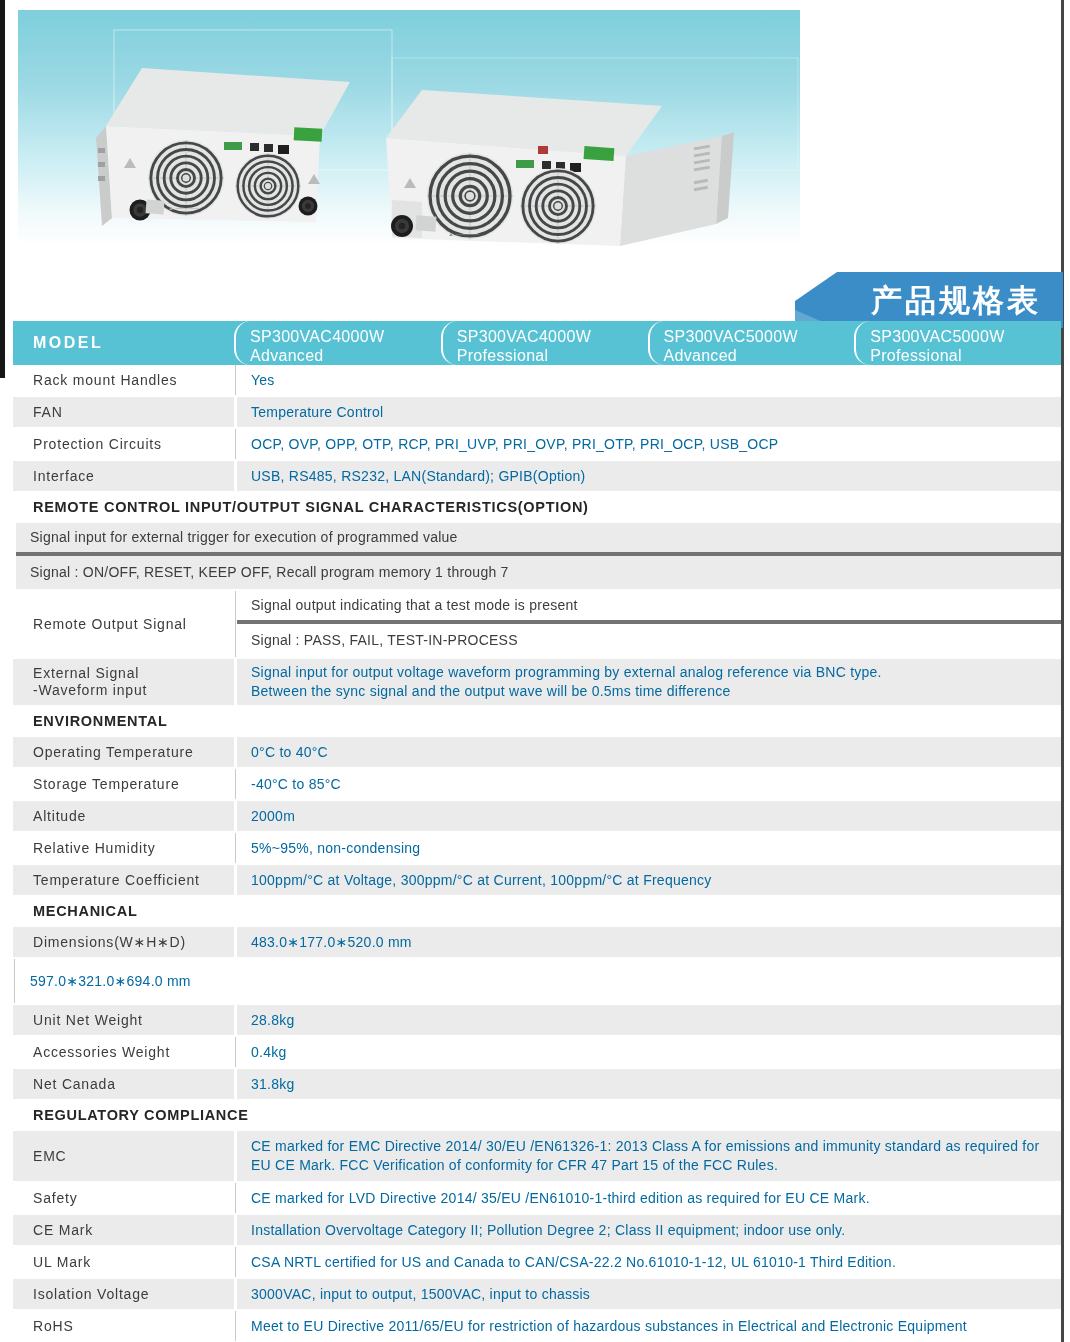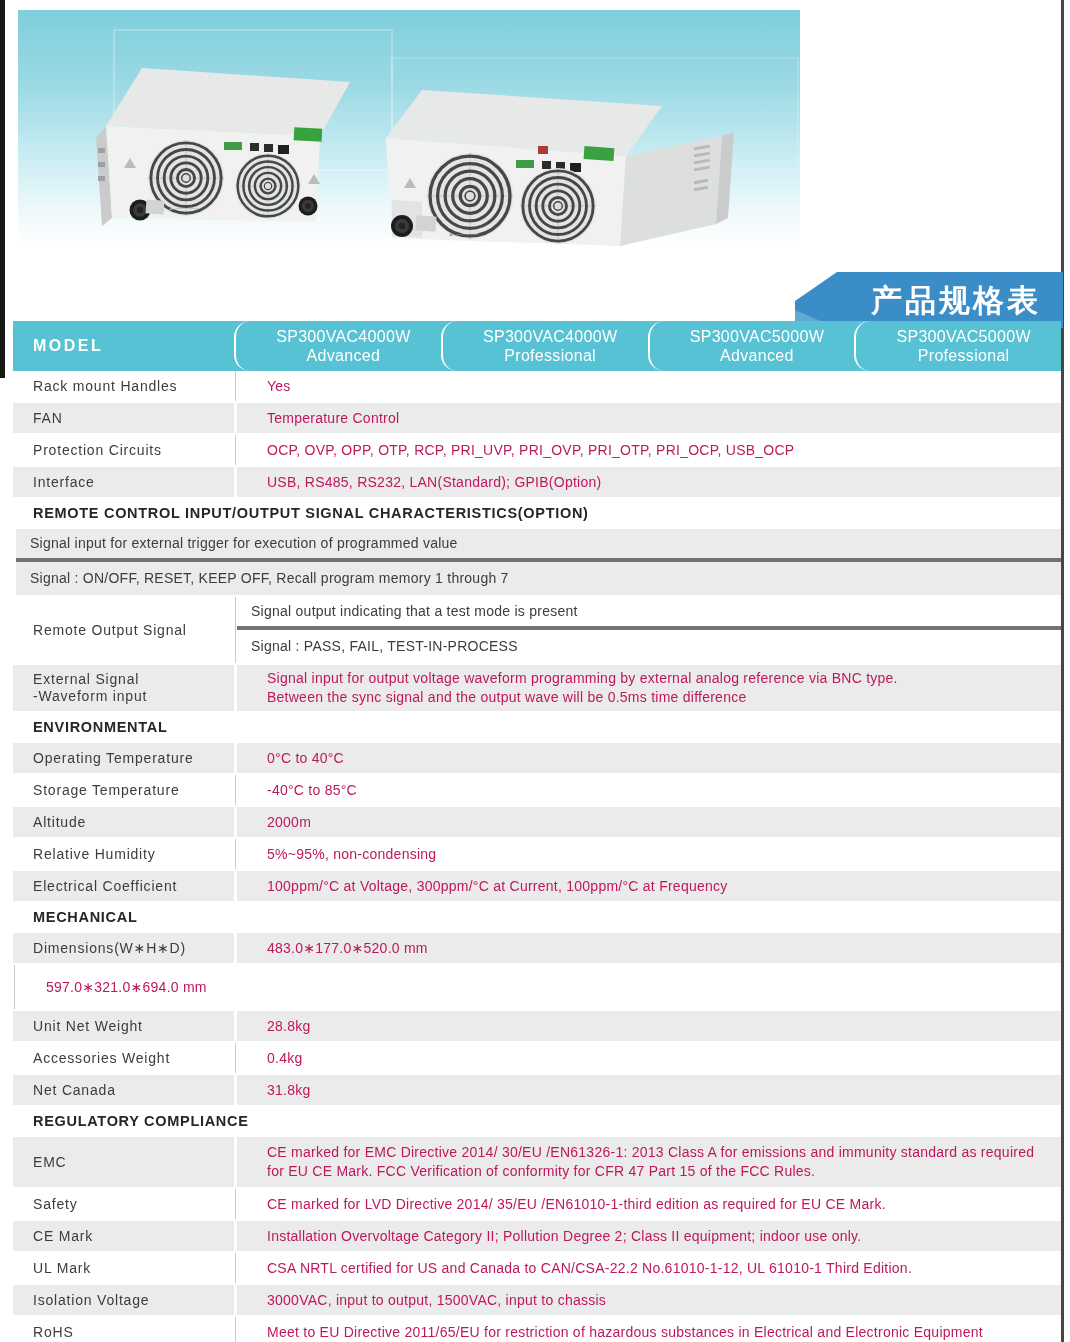--- a/index.html
+++ b/index.html
@@ -29,41 +29,41 @@
   .banner::after {
     content:""; position:absolute; left:0; bottom:0; width:42px; height:18px;
     background:#63a7d3; clip-path:polygon(0 0, 100% 100%, 0 100%);
   }
   .banner .banner-text {
     font-size:31px; font-weight:bold; letter-spacing:3px; padding-right:22px; line-height:1;
   }
 
   
   .spec-table { position:absolute; left:13px; top:321px; width:1048px; background:#fff; }
-  .thead { display:flex; height:50px; background:#56c2d4; color:#fff;text-align:center; }
+  .thead { display:flex; height:44px; background:#56c2d4; color:#fff; }
   .th-model {
     width:221px; display:flex; align-items:center; padding-left:20px;
     font-weight:bold; font-size:16px; letter-spacing:2.5px;
   }
   .th-col {
     flex:1; border-left:2px solid #fff; padding:6px 4px 0 14px;
     font-size:16px; line-height:19px; letter-spacing:0.3px;border-radius:16px;
   }
   .row { display:flex; min-height:32px; border-bottom:2px solid #fff; background:#fff; }
   .row.gray { background:#ebebeb; }
   .lbl {
     width:221px; display:flex; align-items:center; padding:4px 6px 4px 20px;
     font-size:14px; letter-spacing:0.8px; line-height:17px; white-space:pre-line; color:#3c3c3c;
   }
   .sep { width:3px; background:transparent; position:relative; flex:0 0 3px; }
   .row.gray  .sep { background:#fff; }
   .row.white .sep::after { content:""; position:absolute; left:1px; top:0; bottom:0; width:1px; background:#c9c9c9; }
   .val {
-    flex:1; display:flex; align-items:center; padding:4px 10px 4px 30px;
-    font-size:14px; letter-spacing:0.25px; line-height:19px; white-space:pre-line; color:#be185d;
+    flex:1; display:flex; align-items:center; padding:4px 10px 4px 14px;
+    font-size:14px; letter-spacing:0.25px; line-height:19px; white-space:pre-line; color:#0369a1;
   }
   .vals { flex:1; display:flex; flex-direction:column; }
   .subval {
     min-height:33px; display:flex; align-items:center; padding:4px 10px 4px 14px;
     font-size:14px; letter-spacing:0.25px; line-height:19px; color:#3c3c3c;
   }
   .subval:first-child { border-bottom:4px solid #737373; }
   .section-row {
     display:flex; align-items:center; min-height:30px; padding:4px 8px 4px 20px;
     font-weight:bold; font-size:14.5px; letter-spacing:0.7px; color:#262626;
@@ -244,21 +244,21 @@
         <div class="lbl">Altitude</div>
         <div class="sep"></div>
         <div class="val">2000m</div>
       </div>
       <div class="row white">
         <div class="lbl">Relative Humidity</div>
         <div class="sep"></div>
         <div class="val">5%~95%, non-condensing</div>
       </div>
       <div class="row gray">
-        <div class="lbl">Electrical Coefficient</div>
+        <div class="lbl">Temperature Coefficient</div>
         <div class="sep"></div>
         <div class="val">100ppm/°C at Voltage, 300ppm/°C at Current, 100ppm/°C at Frequency</div>
       </div>
       <div class="section-row">MECHANICAL</div>
       <div class="row gray">
         <div class="lbl">Dimensions(W∗H∗D)</div>
         <div class="sep"></div>
         <div class="val">483.0∗177.0∗520.0 mm</div>
       </div>
       <div class="row white" style="min-height: 46px;">

